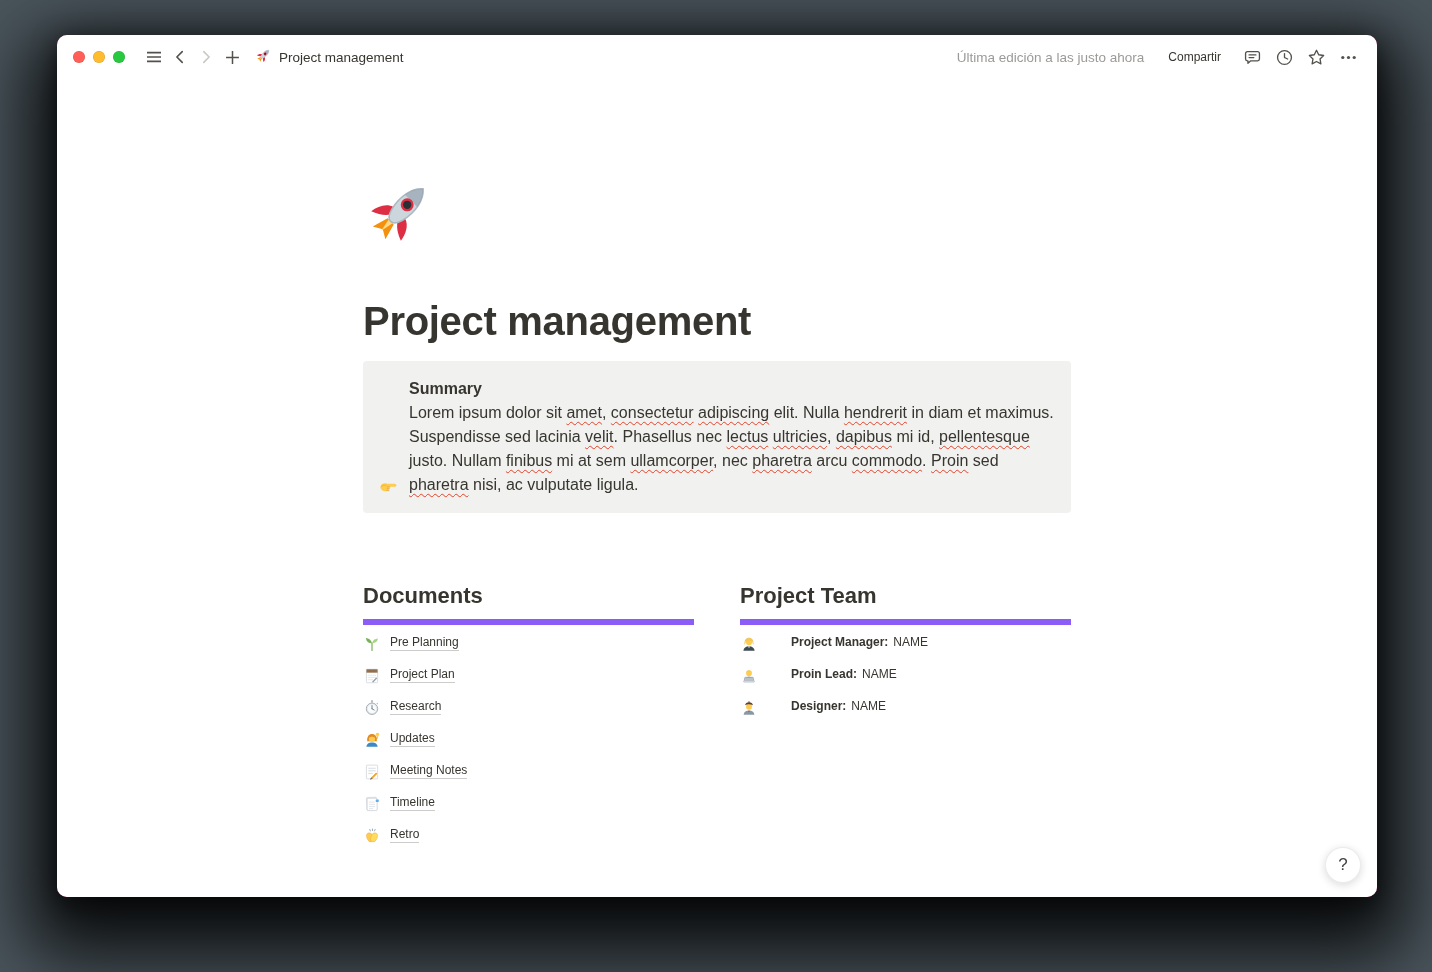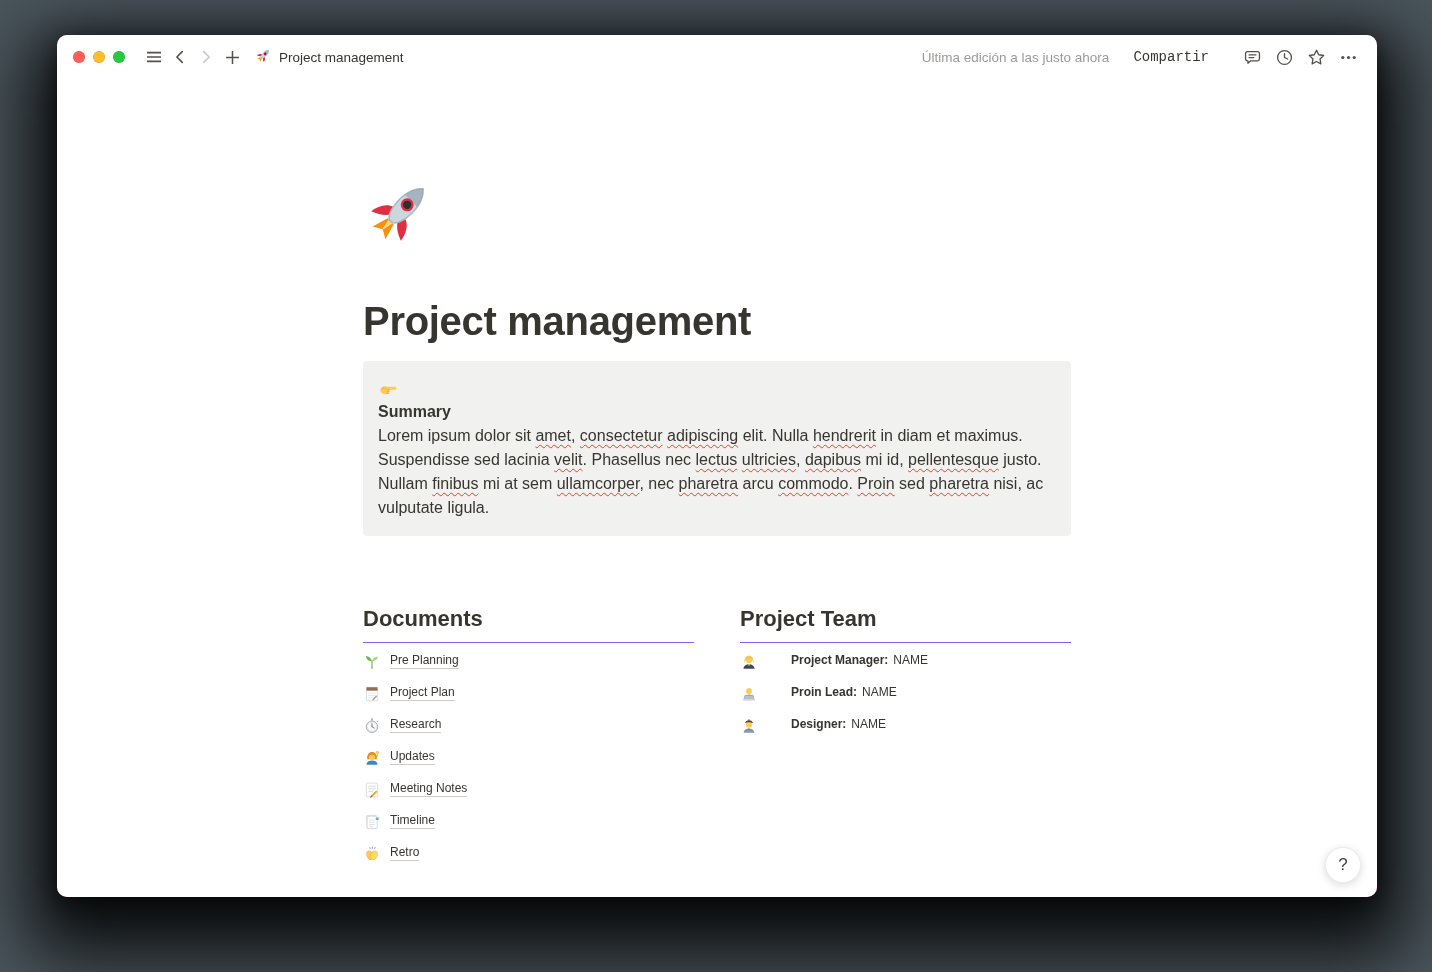--- a/index.html
+++ b/index.html
@@ -18,39 +18,39 @@
   .titlebar { height:44px; display:flex; align-items:center; padding:0 16px; background:#fff; }
   .lights { display:flex; gap:8px; margin-right:16px; }
   .light { width:12px; height:12px; border-radius:50%; box-shadow:inset 0 0 0 0.5px rgba(0,0,0,0.15); }
   .tb-btn { width:26px; height:26px; display:flex; align-items:center; justify-content:center;
             border-radius:4px; cursor:pointer; background:none; border:none; }
   .tb-btn svg { display:block; }
   .breadcrumb { display:flex; align-items:center; gap:7px; margin-left:10px; font-size:13.5px; cursor:pointer; }
   .breadcrumb svg { width:17px; height:17px; }
   .tb-right { margin-left:auto; display:flex; align-items:center; gap:6px; }
   .edited { color:#9C9A97; font-size:13.5px; margin-right:10px; white-space:nowrap; }
-  .share { font-size:14px; color:#37352F; padding:4px 8px; border-radius:4px; background:none; border:none;
-           font-family:Liberation Mono, monospace; cursor:pointer; margin-right:16px; }
+  .share { font-size:12px; color:#37352F; padding:4px 8px; border-radius:4px; background:none; border:none;
+           font-family:Liberation Sans, sans-serif; cursor:pointer; margin-right:4px; }
   
   .content { position:relative; height:calc(100% - 44px); background:#fff; }
   .page { width:708px; margin:0 auto; padding-top:96px; }
   .page-icon { display:inline-block; cursor:pointer; }
   .page-icon svg { width:74px; height:74px; }
   .title { margin-top:44px; font-size:40px; line-height:1.2; font-weight:700; letter-spacing:-0.3px; }
   .callout { margin-top:16px; background:#F1F1EF; border-radius:4px;
-             padding:16px 16px 16px 15px; display:flex; align-items:flex-start;flex-direction:column; }
+             padding:16px 16px 16px 15px; display:flex; align-items:flex-end; }
   .callout-icon { flex:none; margin:2px 10px 0 0; }
   .callout-icon svg { width:21px; height:21px; display:block; }
   .callout-text { font-size:16px; line-height:24px; }
   .callout-heading { font-weight:700; }
   .sp { text-decoration-line:underline; text-decoration-style:wavy; text-decoration-color:#E0442C;
         text-decoration-thickness:1px; text-underline-offset:2.5px; }
   .columns { display:flex; gap:46px; margin-top:70px; }
   .col { width:331px; }
-  .sec-heading { font-size:22px; font-weight:700; padding-bottom:10px; border-bottom:1px solid #8b5cf6; }
+  .sec-heading { font-size:22px; font-weight:700; padding-bottom:10px; border-bottom:6px solid #8b5cf6; }
   .list { margin-top:10px; list-style:none; }
   .row { height:32px; display:flex; align-items:flex-start; font-size:12px; }
   .row .emo { width:18px; height:18px; flex:none; margin-right:9px; }
   .row .emo svg { width:18px; height:18px; display:block; }
   .plink { font-weight:500; cursor:pointer; border-bottom:1px solid rgba(55,53,47,0.25); padding-bottom:1px; }
   .role { font-weight:700;margin-left:24px; }
   .name { margin-left:5px; }
   .help {
     position:absolute; right:16px; bottom:14px; width:36px; height:36px; border-radius:50%;
     background:#fff; border:1px solid rgba(15,15,15,0.08);

